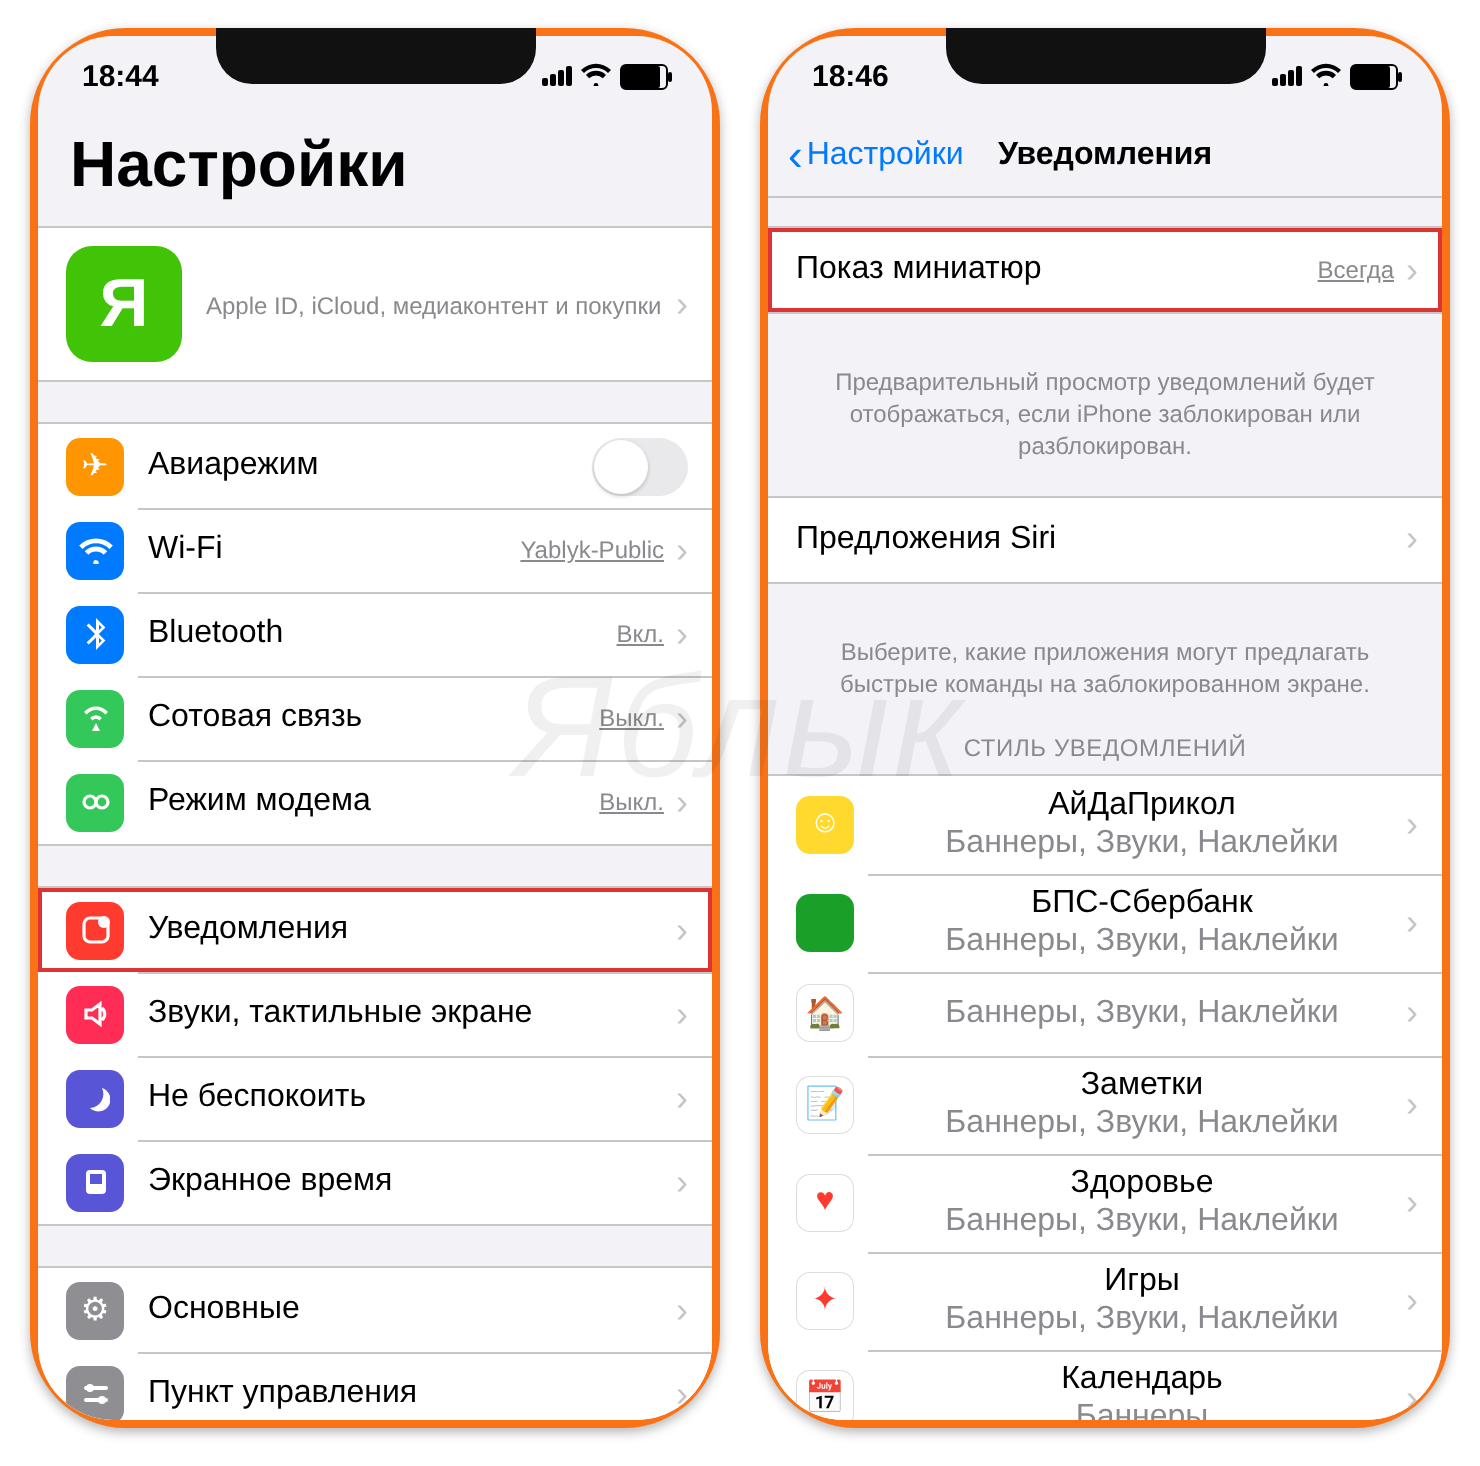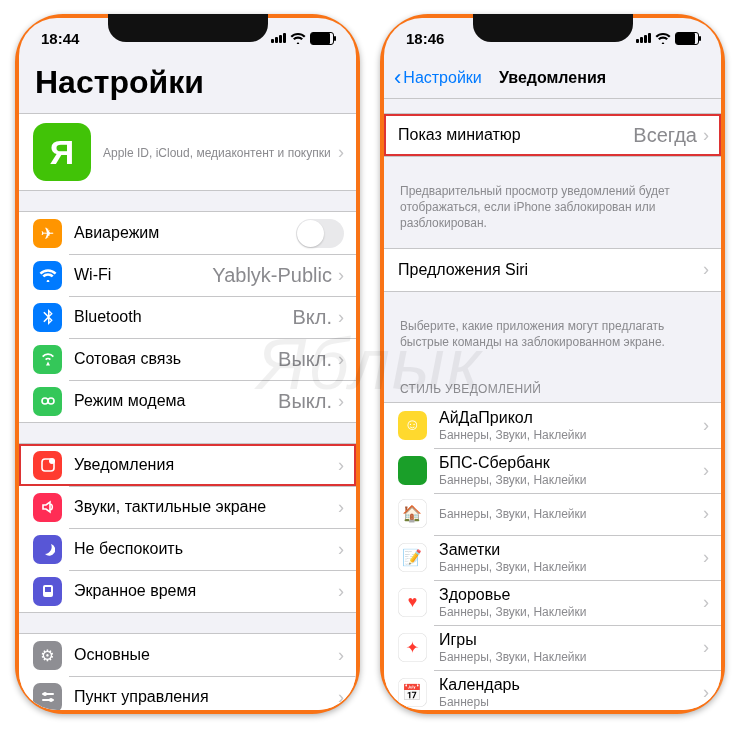--- a/index.html
+++ b/index.html
@@ -91,21 +91,21 @@
     position:absolute; left:10px; top:0;bottom:0;
     display:flex;align-items:center;color:#007aff;font-size:16px;gap:2px;
   }
   .nav .title { font-size:16px; font-weight:600; }
 
   h1.big {
     font-size:32px;font-weight:700;margin:6px 16px 12px;color:#000;
   }
 
   .scroll { height: calc(100% - 40px); overflow:hidden; }
-  .scroll.with-nav { height: calc(100% - 80px); }
+  .scroll.with-nav { height: calc(100% - 80px); text-align: center; }
 
   .group { margin: 0 0 20px 0; }
   .group-header {
     font-size:12px;color:#8a8a8e;text-transform:uppercase;
     padding: 6px 16px 6px; letter-spacing:0.3px;
   }
   .group-footer {
     font-size:12px;color:#8a8a8e;padding:6px 16px 2px;line-height:1.35;
   }
   .cell {
@@ -121,22 +121,22 @@
   .cell.no-icon + .cell.no-icon::before,
   .cell.no-icon::before { left:14px; }
   .cell .icon {
     width:29px;height:29px;border-radius:7px;
     margin-right:12px;flex:none;
     display:flex;align-items:center;justify-content:center;
     color:#fff;font-size:16px;
   }
   .cell .label { font-size:16px;color:#000;flex:none; }
   .cell .spacer{flex:1;}
-  .cell .detail { font-size:20px;color:#8a8a8e;margin-right:6px;}
-  .cell .sub { font-size:12px;color:#8a8a8e;margin-top:1px;}
+  .cell .detail { font-size:12px;color:#8a8a8e;margin-right:6px;text-decoration:underline;}
+  .cell .sub { font-size:16px;color:#8a8a8e;margin-top:1px;}
   .cell .col { display:flex;flex-direction:column;justify-content:center;flex:1;padding:6px 0;}
   .cell .chev { color:#c5c5c7;margin-right:12px;font-size:18px;}
   .cell .switch {
     width:48px;height:29px;border-radius:20px;background:#e9e9eb;margin-right:12px;position:relative;
   }
   .cell .switch::after{
     content:"";position:absolute;width:27px;height:27px;background:#fff;border-radius:50%;
     left:1px;top:1px;box-shadow:0 1px 2px rgba(0,0,0,.2);
   }
   .group .cell:first-child{border-top:0.5px solid #c6c6c8;}
@@ -369,21 +369,21 @@
 
         <div class="group" style="margin-top:14px">
           <div class="cell no-icon">
             <span class="label">Предложения Siri</span>
             <span class="spacer"></span>
             <span class="chev">›</span>
           </div>
         </div>
         <div class="group-footer">Выберите, какие приложения могут предлагать быстрые команды на заблокированном экране.</div>
 
-        <div class="group-header" style="margin-top:24px">СТИЛЬ УВЕДОМЛЕНИЙ</div>
+        <div class="group-header" style="margin-top:9px">СТИЛЬ УВЕДОМЛЕНИЙ</div>
         <div class="group" id="apps-group">
             <div class="cell">
     <div class="aicon" style="background:#ffd92e;color:#fff">☺</div>
     <div class="col">
       <span class="label">АйДаПрикол</span>
       <span class="sub">Баннеры, Звуки, Наклейки</span>
     </div>
     <span class="chev">›</span>
             </div>
             <div class="cell">

